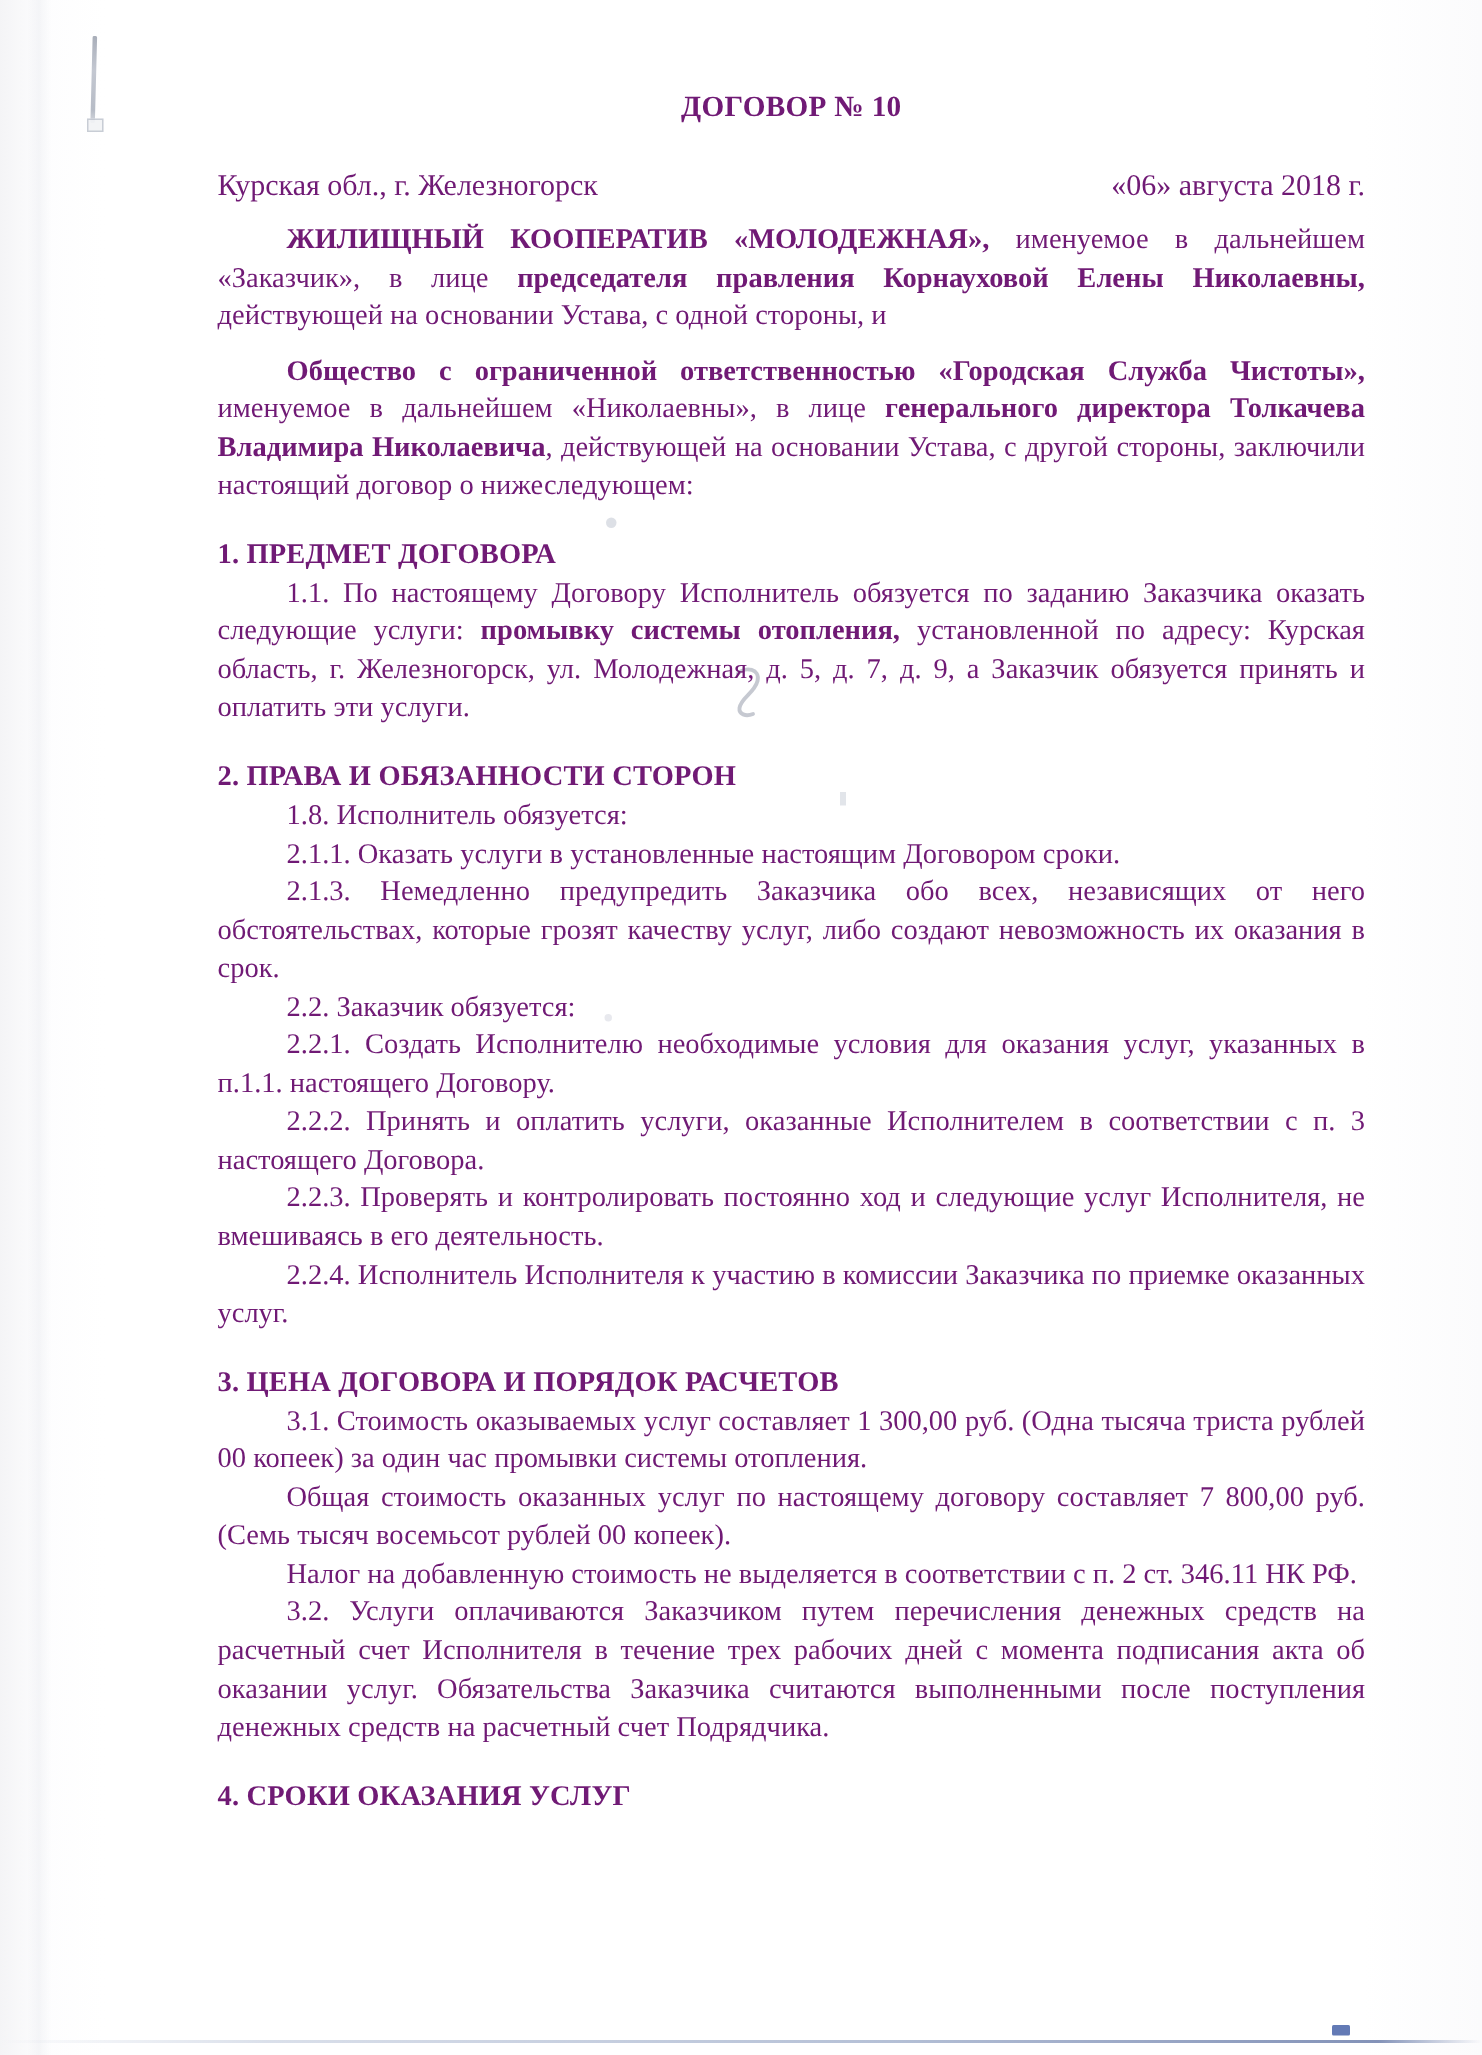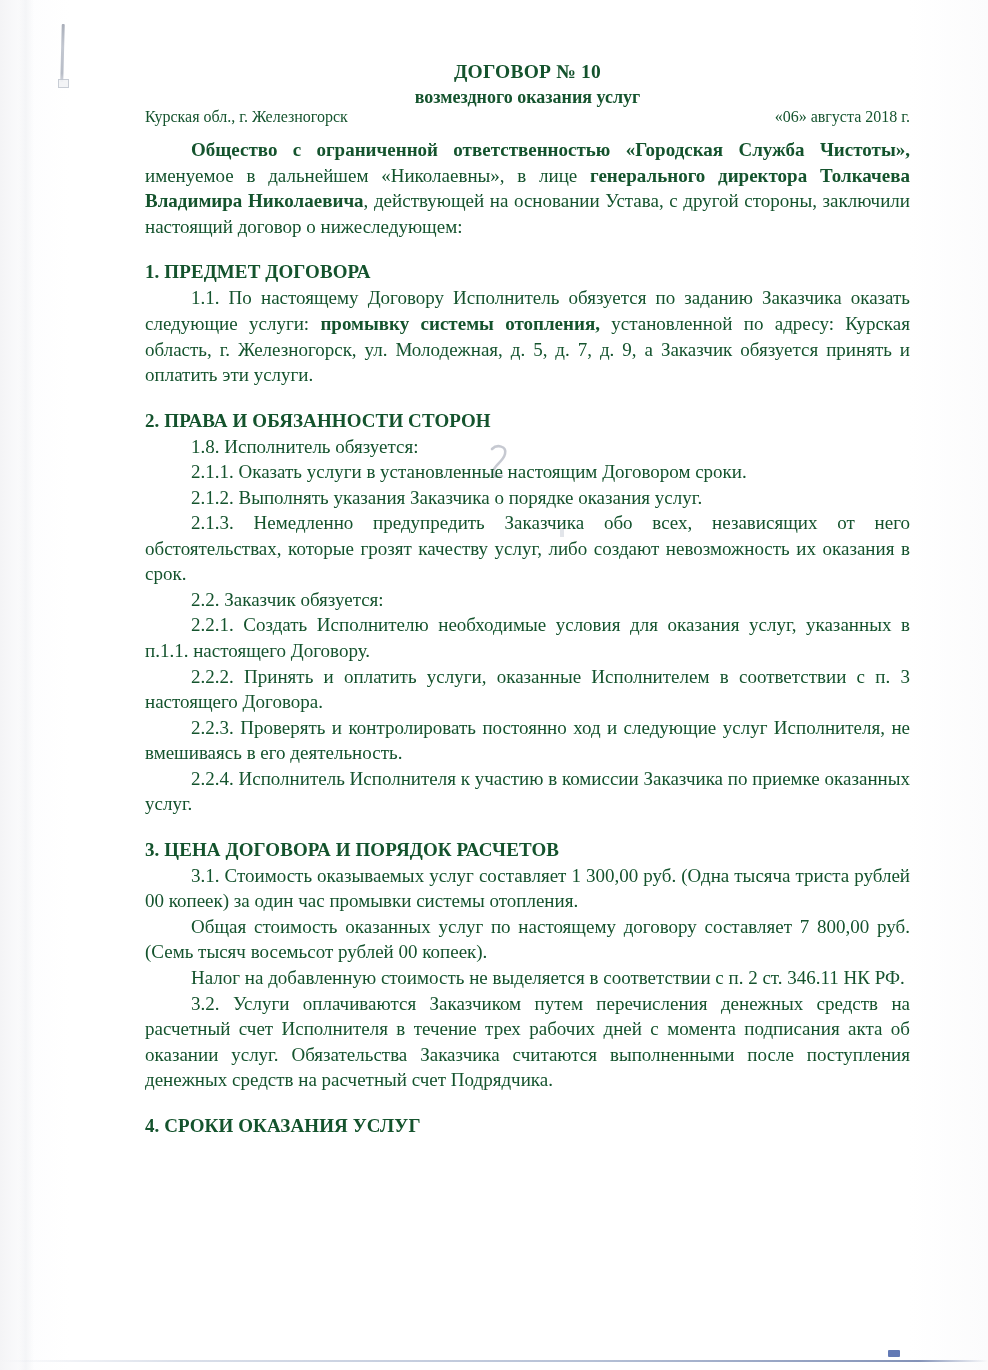--- a/index.html
+++ b/index.html
@@ -9,21 +9,21 @@
     background: #ffffff;
   }
   .page {
     position: relative;
     width: 988px;
     height: 1370px;
     margin: 0 auto;
     background: #fefefe;
     overflow: hidden;
     font-family: "Liberation Serif", "DejaVu Serif", serif;
-    color: #14532d;
+    color: #701a75;
     box-sizing: border-box;
   }
   
   .scan-tone {
     position: absolute;
     inset: 0;
     background:
       linear-gradient(90deg, #f4f4f6 0px, #fdfdfe 28px, #ffffff 70px, #ffffff 92%, #fbfbfc 100%),
       linear-gradient(180deg, #fdfdfe 0px, #ffffff 40px, #ffffff 97%, #f7f7f9 100%);
     pointer-events: none;
@@ -48,21 +48,22 @@
     font-weight: bold;
     font-size: 18px;
     margin-top: 4px;
     line-height: 1.18;
   }
 
   .meta-row {
     display: flex;
     justify-content: space-between;
     align-items: flex-end;
-    font-size: 16px;
+    margin-top: 30px;
+    font-size: 20px;
   }
 
   p {
     margin: 0;
     font-size: 19px;
     line-height: 1.345;
     text-align: justify;
     text-indent: 46px;
     hyphens: none;
   }
@@ -188,42 +189,43 @@
   <div class="smudge-b"></div>
   <div class="smudge-c"></div>
 
   <svg class="pen-mark" viewBox="0 0 22 36">
     <path d="M4 6 C9 1, 19 3, 17 11 C15 19, 6 22, 5 29 C4.5 33, 9 35, 14 33" fill="none" stroke="#7a8194" stroke-width="2.6" stroke-linecap="round"></path>
   </svg>
 
   <div class="content">
 
     <div class="doc-title">ДОГОВОР № 10</div>
-    <div class="doc-subtitle">возмездного оказания услуг</div>
 
     <div class="meta-row">
       <span>Курская обл., г. Железногорск</span>
       <span>«06» августа 2018 г.</span>
     </div>
 
+    <div class="para-block">
+      <p><b>ЖИЛИЩНЫЙ КООПЕРАТИВ «МОЛОДЕЖНАЯ»,</b><span> именуемое в дальнейшем «Заказчик», в лице </span><b>председателя правления Корнауховой Елены Николаевны,</b><span> действующей на основании Устава, с одной стороны, и</span></p>
+    </div>
 
     <div class="para-block">
       <p><b>Общество с ограниченной ответственностью «Городская Служба Чистоты»,</b><span> именуемое в дальнейшем «Николаевны», в лице </span><b>генерального директора Толкачева Владимира Николаевича</b><span>, действующей на основании Устава, с другой стороны, заключили настоящий договор о нижеследующем:</span></p>
     </div>
 
     <div>
       <div class="section-head">1. ПРЕДМЕТ ДОГОВОРА</div>
       <p><span>1.1. По настоящему Договору Исполнитель обязуется по заданию Заказчика оказать следующие услуги: </span><b>промывку системы отопления,</b><span> установленной по адресу: Курская область, г. Железногорск, ул. Молодежная, д. 5, д. 7, д. 9, а Заказчик обязуется принять и оплатить эти услуги.</span></p>
     </div>
 
     <div>
       <div class="section-head">2. ПРАВА И ОБЯЗАННОСТИ СТОРОН</div>
       <p class="list-line">1.8. Исполнитель обязуется:</p>
       <p class="list-line">2.1.1. Оказать услуги в установленные настоящим Договором сроки.</p>
-      <p class="list-line">2.1.2. Выполнять указания Заказчика о порядке оказания услуг.</p>
       <p class="list-line">2.1.3. Немедленно предупредить Заказчика обо всех, независящих от него обстоятельствах, которые грозят качеству услуг, либо создают невозможность их оказания в срок.</p>
       <p class="list-line">2.2. Заказчик обязуется:</p>
       <p class="list-line">2.2.1. Создать Исполнителю необходимые условия для оказания услуг, указанных в п.1.1. настоящего Договору.</p>
       <p class="list-line">2.2.2. Принять и оплатить услуги, оказанные Исполнителем в соответствии с п. 3 настоящего Договора.</p>
       <p class="list-line">2.2.3. Проверять и контролировать постоянно ход и следующие услуг Исполнителя, не вмешиваясь в его деятельность.</p>
       <p class="list-line">2.2.4. Исполнитель Исполнителя к участию в комиссии Заказчика по приемке оказанных услуг.</p>
     </div>
 
     <div>
       <div class="section-head">3. ЦЕНА ДОГОВОРА И ПОРЯДОК РАСЧЕТОВ</div>

